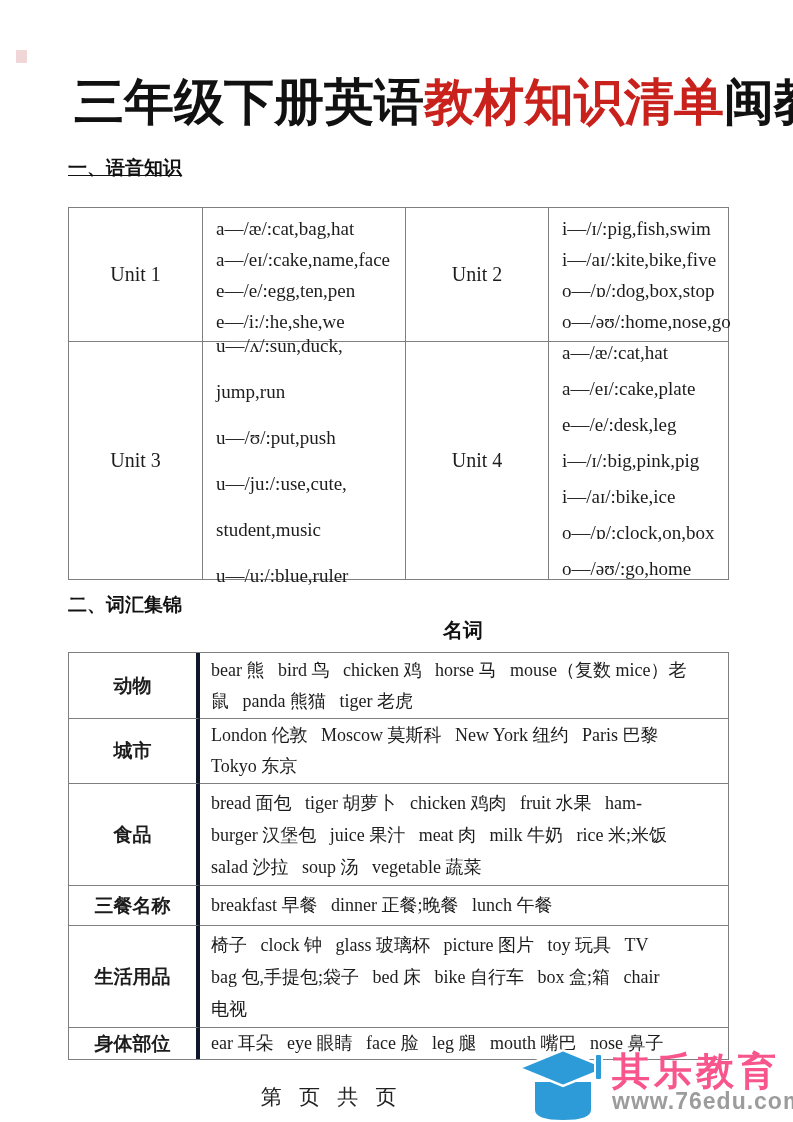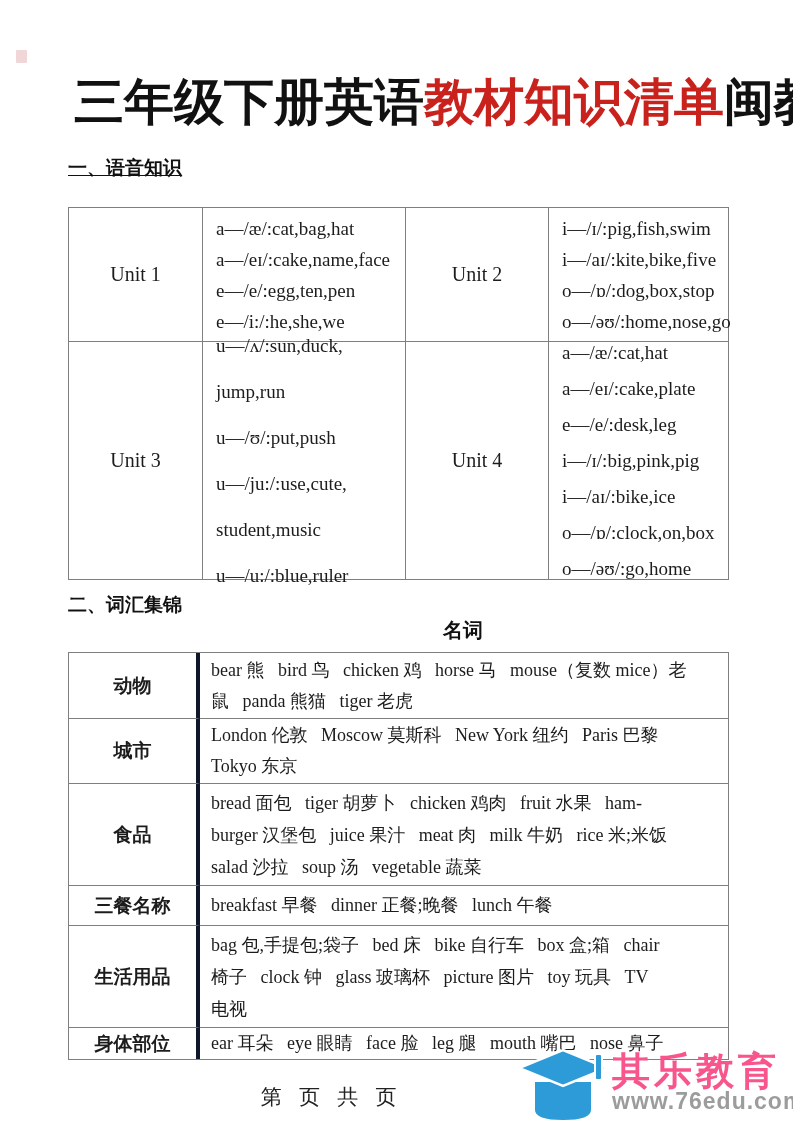--- a/index.html
+++ b/index.html
@@ -154,22 +154,22 @@
       <div class="ln">bread 面包   tiger 胡萝卜   chicken 鸡肉   fruit 水果   ham-</div>
       <div class="ln">burger 汉堡包   juice 果汁   meat 肉   milk 牛奶   rice 米;米饭</div>
       <div class="ln">salad 沙拉   soup 汤   vegetable 蔬菜</div>
     </div>
     <div class="cat">三餐名称</div>
     <div class="vcell">
       <div class="ln">breakfast 早餐   dinner 正餐;晚餐   lunch 午餐</div>
     </div>
     <div class="cat">生活用品</div>
     <div class="vcell l3">
+      <div class="ln">椅子   clock 钟   glass 玻璃杯   picture 图片   toy 玩具   TV</div>
       <div class="ln">bag 包,手提包;袋子   bed 床   bike 自行车   box 盒;箱   chair</div>
-      <div class="ln">椅子   clock 钟   glass 玻璃杯   picture 图片   toy 玩具   TV</div>
       <div class="ln">电视</div>
     </div>
     <div class="cat">身体部位</div>
     <div class="vcell">
       <div class="ln">ear 耳朵   eye 眼睛   face 脸   leg 腿   mouth 嘴巴   nose 鼻子</div>
     </div>
   </div>
 
   <div class="footer">第 页 共 页</div>
 

